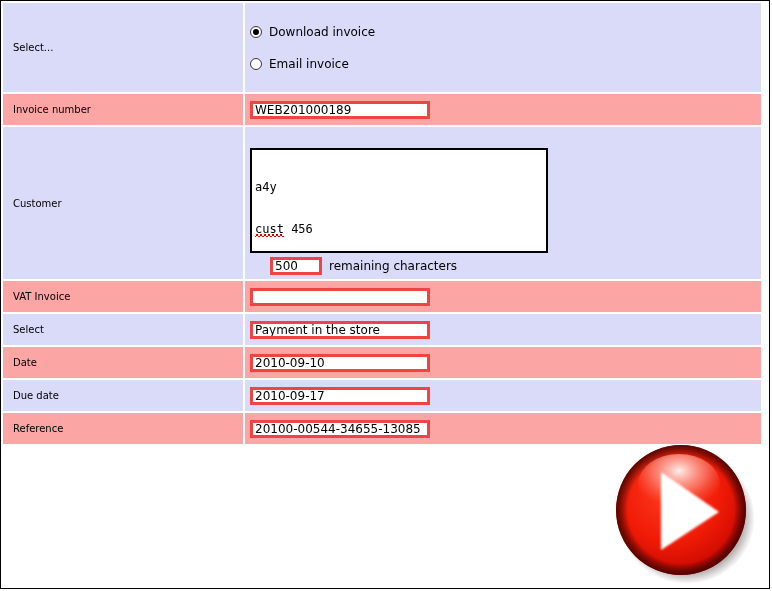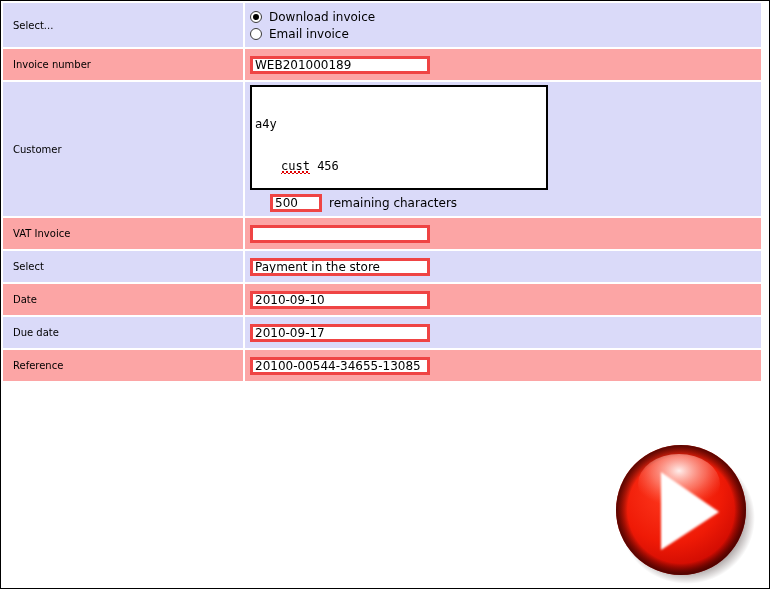--- a/index.html
+++ b/index.html
@@ -58,21 +58,21 @@
   .r-reference td { height: 31px; }
 
   
   .radio-group {
     padding: 5px 0 4px 0;
   }
   .radio-line {
     display: flex;
     align-items: center;
     height: 16px;
-    margin: 1px 0;
+    margin: 16px 0;
   }
   .radio-dot {
     width: 12px;
     height: 12px;
     border-radius: 50%;
     border: 1px solid #3a3a3a;
     background: #ffffff;
     box-sizing: border-box;
     margin-right: 7px;
     position: relative;
@@ -130,33 +130,32 @@
   }
   .ta-line { height: 14px; }
   .misspelled {
     background-repeat: repeat-x;
     background-position: 0 100%;
     background-size: 4px 3px;
     background-image:
       linear-gradient(45deg, transparent 45%, #e00000 45%, #e00000 58%, transparent 58%),
       linear-gradient(-45deg, transparent 45%, #e00000 45%, #e00000 58%, transparent 58%);
     padding-bottom: 1px;
-    margin-left: 26px;
   }
   .remaining-row {
     display: flex;
     align-items: center;
     margin-top: 4px;
   }
   .remaining-label {
     font-size: 12px;
     color: #000000;
     margin-left: 7px;
   }
-  .customer-stack { padding: 3px 0 4px 0; }
+  .customer-stack { padding: 21px 0 4px 0; }
 
   
   .play-button {
     position: absolute;
     left: 608px;
     top: 437px;
     width: 150px;
     height: 150px;
   }
 </style>

